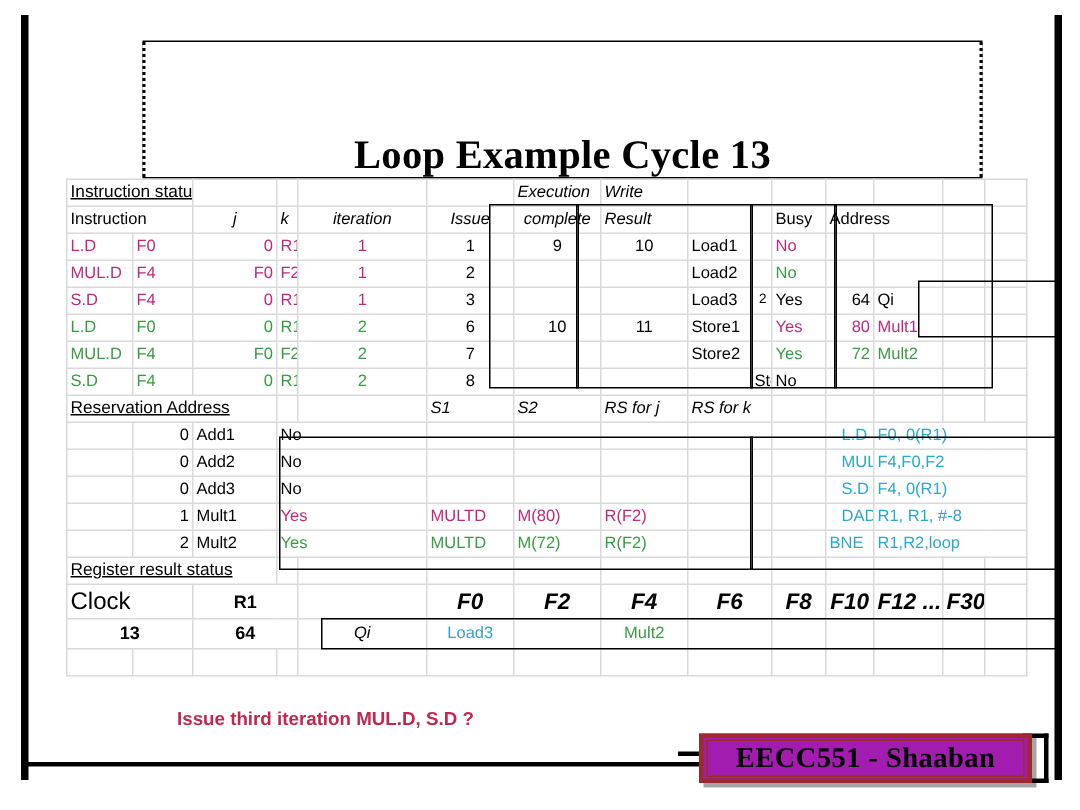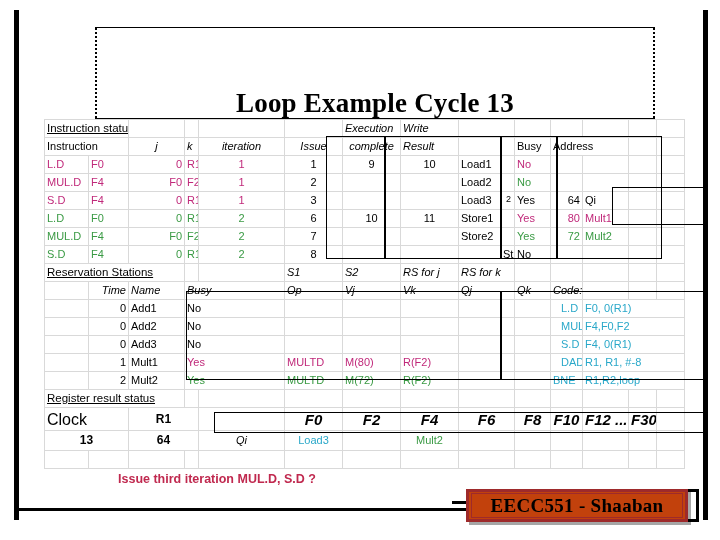--- a/index.html
+++ b/index.html
@@ -118,21 +118,21 @@
   #footer-rule {
     position: absolute;
     left: 16px; top: 508px; width: 540px; height: 3px;
     background: #000;
   }
   #footer-box {
     position: absolute;
     left: 466px; top: 489px;
     width: 216px; height: 27px;
     border: 3px solid #9e2a2b;
-    background: #c2410c;
+    background: #a21caf;
     box-shadow: 3px 3px 0 rgba(0,0,0,0.35);
   }
   #footer-box .inner {
     position: absolute; left: 2px; top: 1px; right: 2px; bottom: 1px;
     border: 1px solid #9e2a2b;
     display: flex; align-items: center; justify-content: center;
   }
   #footer-text {
     font-family: "Liberation Serif", serif;
     font-weight: bold;
@@ -314,44 +314,29 @@
             <td class="ac"></td>
             <td class="ac"></td>
             <td class="al" style="position: relative; padding-left: 44px;"><span>Store3</span></td>
             <td class="al c-black">No</td>
             <td class="ar c-black"></td>
             <td class="al c-black" colspan="1"></td>
             <td></td>
             <td></td>
           </tr>
           <tr>
-            <td class="al ul-head" colspan="3">Reservation Stations</td>
+            <td class="al ul-head" colspan="3">Reservation Address</td>
             <td></td>
             <td></td>
             <td class="al it">S1</td>
             <td class="al it">S2</td>
             <td class="al it">RS for j</td>
             <td class="al it">RS for k</td>
             <td></td>
             <td></td>
-            <td></td>
-            <td></td>
-            <td></td>
-          </tr>
-          <tr>
-            <td></td>
-            <td class="ar it">Time</td>
-            <td class="al it">Name</td>
-            <td class="al it" colspan="2">Busy</td>
-            <td class="al it">Op</td>
-            <td class="al it">Vj</td>
-            <td class="al it">Vk</td>
-            <td class="al it">Qj</td>
-            <td class="al it">Qk</td>
-            <td class="al it">Code:</td>
             <td></td>
             <td></td>
             <td></td>
           </tr>
           <tr>
             <td></td>
             <td class="ar">0</td>
             <td class="al">Add1</td>
             <td class="al c-black" colspan="2">No</td>
             <td class="al c-black"></td>

